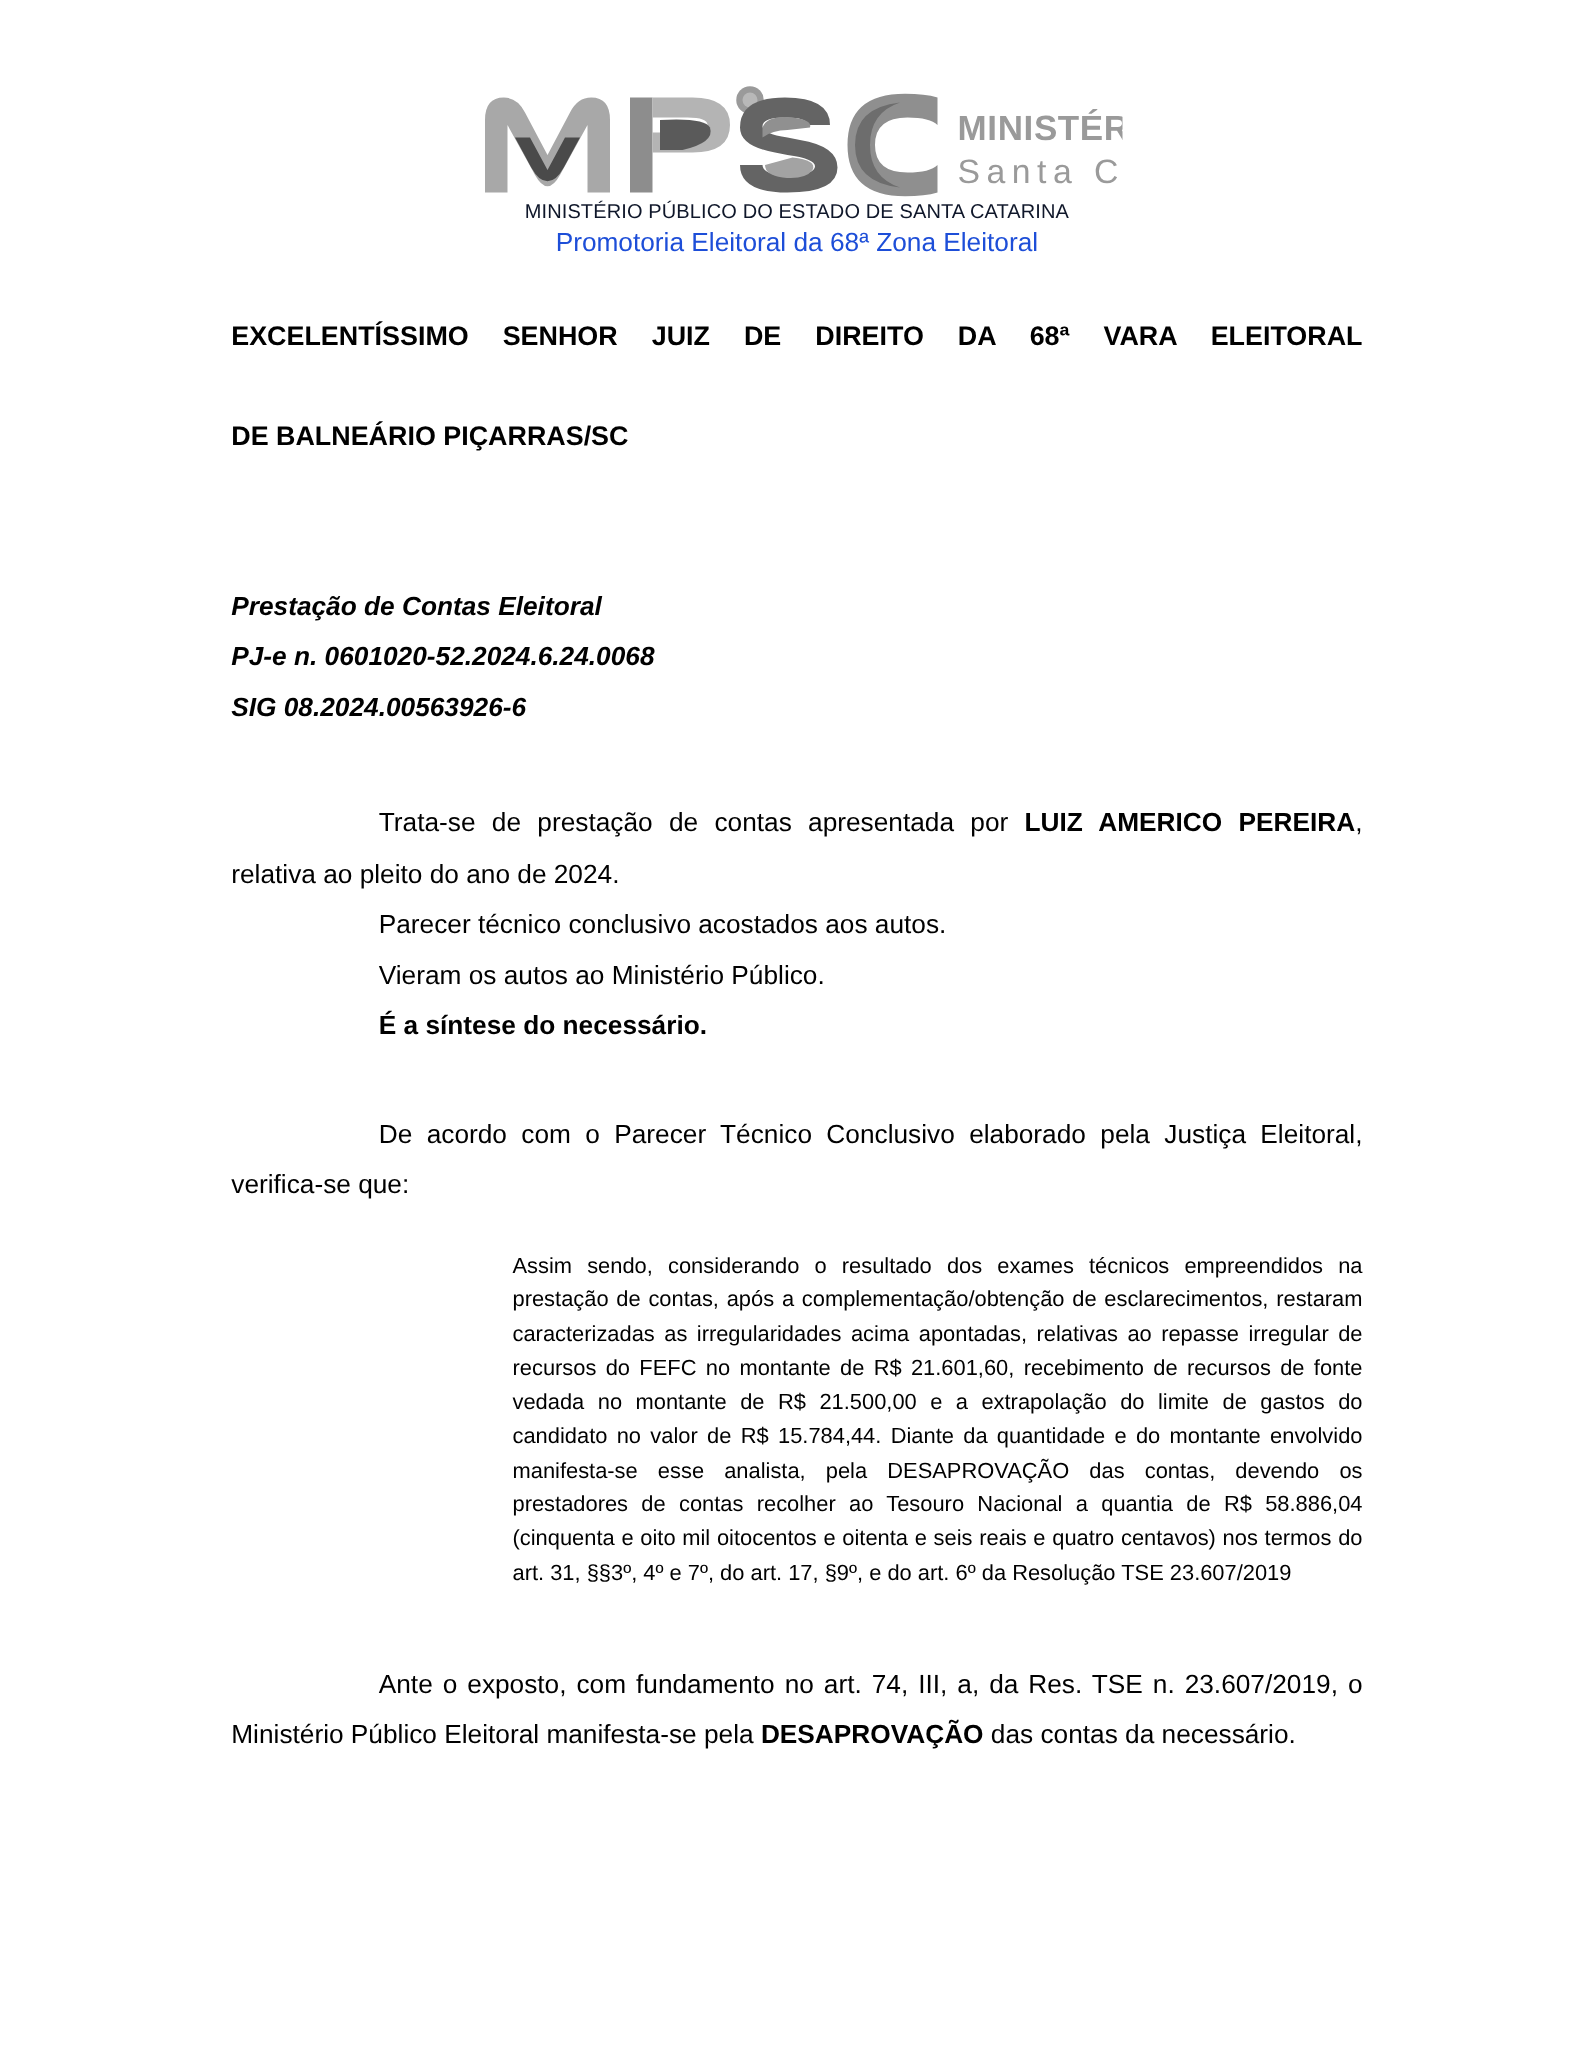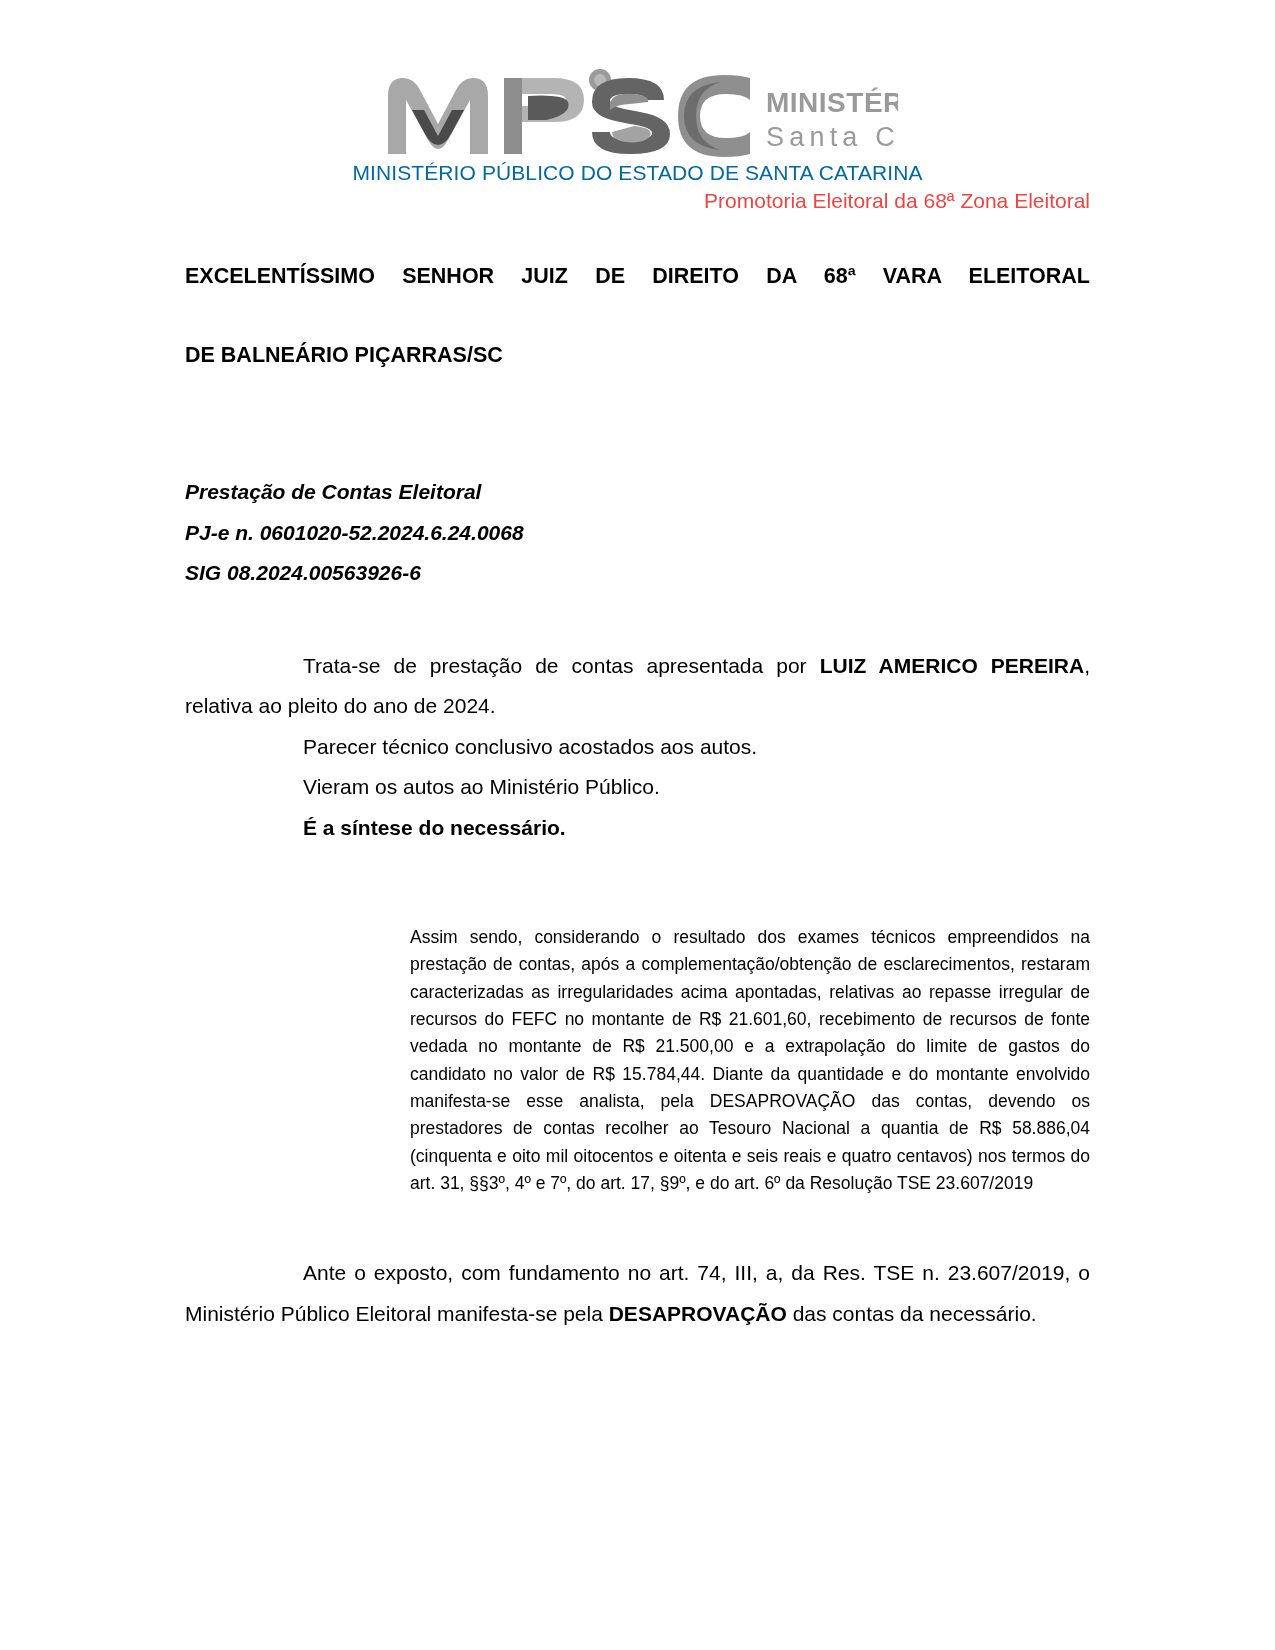--- a/index.html
+++ b/index.html
@@ -30,31 +30,31 @@
     padding-top: 66px;
     display: flex;
     justify-content: center;
     align-items: flex-end;
   }
   .logo-svg { display: block; }
 
   
   .org-line {
     text-align: center;
-    font-size: 21px;
+    font-size: 16px;
     letter-spacing: 0.1px;
-    color: #0369a1;
+    color: #0f172a;
     line-height: 1.26;
     margin-top: 2px;
     white-space: nowrap;
   }
   .org-sub {
-    text-align: right;
+    text-align: center;
     font-size: 21px;
-    color: #ef4444;
+    color: #1d4ed8;
     line-height: 1.3;
     margin-top: 1px;
     white-space: nowrap;
   }
 
   
   .addressee {
     margin-top: 16px;
     font-size: 21.5px;
     font-weight: bold;
@@ -173,20 +173,21 @@
     <p class="para"><span>Trata-se de prestação de contas apresentada por </span><b>LUIZ AMERICO PEREIRA</b><span>, relativa ao pleito do ano de 2024.</span></p>
 
     <p class="para tight">Parecer técnico conclusivo acostados aos autos.</p>
 
     <p class="para tight">Vieram os autos ao Ministério Público.</p>
 
     <p class="para tight"><b>É a síntese do necessário.</b></p>
 
     <div class="spacer-md"></div>
 
+    <p class="para">De acordo com o Parecer Técnico Conclusivo elaborado pela Justiça Eleitoral, verifica-se que:</p>
 
     <div class="spacer-sm"></div>
 
     <div class="quote">Assim sendo, considerando o resultado dos exames técnicos empreendidos na prestação de contas, após a complementação/obtenção de esclarecimentos, restaram caracterizadas as irregularidades acima apontadas, relativas ao repasse irregular de recursos do FEFC no montante de R$ 21.601,60, recebimento de recursos de fonte vedada no montante de R$ 21.500,00 e a extrapolação do limite de gastos do candidato no valor de R$ 15.784,44. Diante da quantidade e do montante envolvido manifesta-se esse analista, pela DESAPROVAÇÃO das contas, devendo os prestadores de contas recolher ao Tesouro Nacional a quantia de R$ 58.886,04 (cinquenta e oito mil oitocentos e oitenta e seis reais e quatro centavos) nos termos do art. 31, §§3º, 4º e 7º, do art. 17, §9º, e do art. 6º da Resolução TSE 23.607/2019</div>
 
     <div class="spacer-lg"></div>
 
     <p class="para"><span>Ante o exposto, com fundamento no art. 74, III, a, da Res. TSE n. 23.607/2019, o Ministério Público Eleitoral manifesta-se pela </span><b>DESAPROVAÇÃO</b><span> das contas da necessário.</span></p>
 
   </div>

